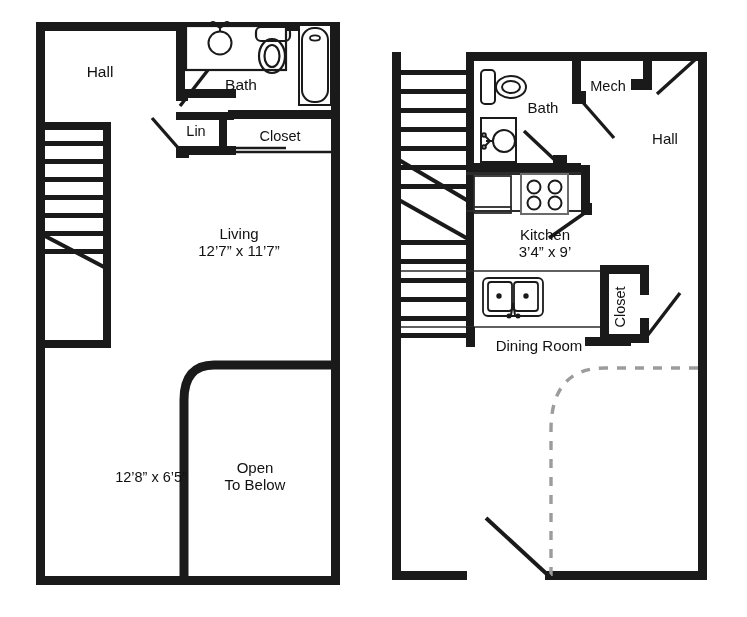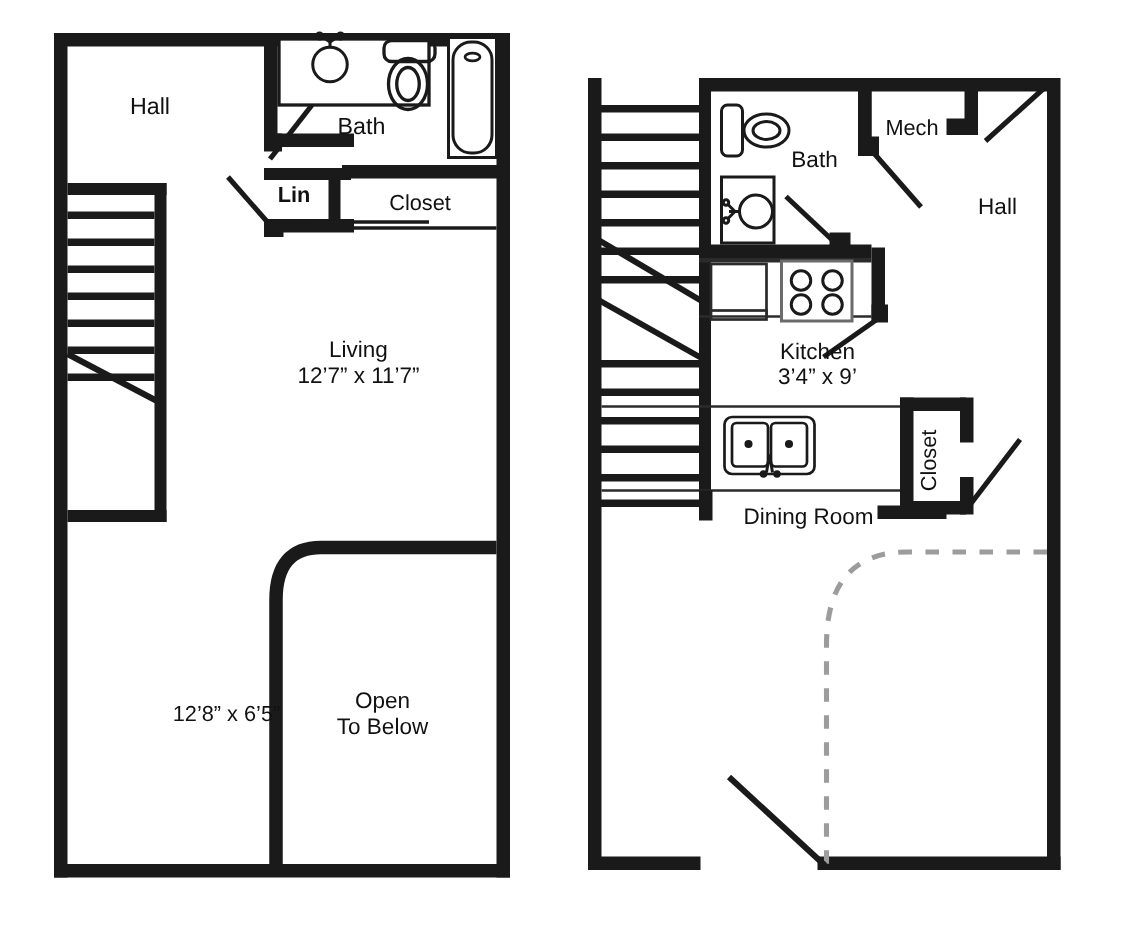--- a/index.html
+++ b/index.html
@@ -268,21 +268,21 @@
   </svg>
 
   <div class="label lbl-xl" style="left:100px; top:72px;">
     <span class="ln">Hall</span>
   </div>
 
   <div class="label lbl-xl" style="left:241px; top:85px;">
     <span class="ln">Bath</span>
   </div>
 
-  <div class="label lbl-md" style="left:196px; top:131px;font-weight:bold;">
+  <div class="label lbl-md" style="left:196px; top:131px;">
     <span class="ln">Lin</span>
   </div>
 
   <div class="label lbl-md" style="left:280px; top:136px;">
     <span class="ln">Closet</span>
   </div>
 
   <div class="label lbl-lg" style="left:239px; top:243px;">
     <span class="ln">Living</span>
     <span class="ln">12’7” x 11’7”</span>

